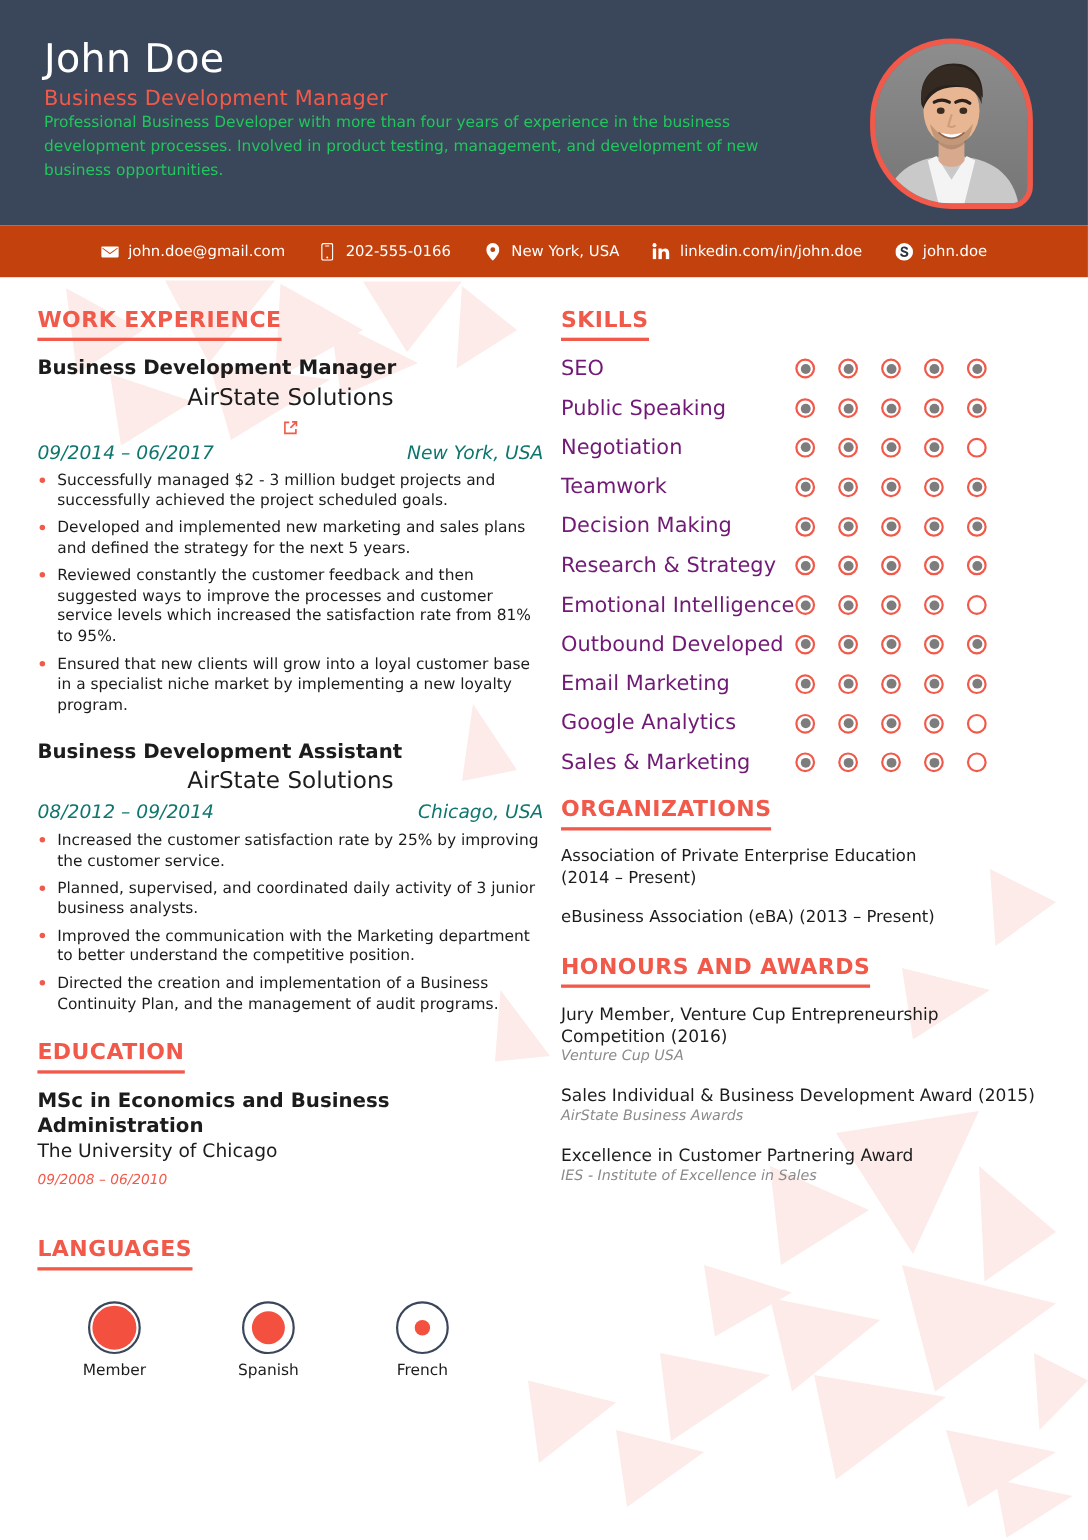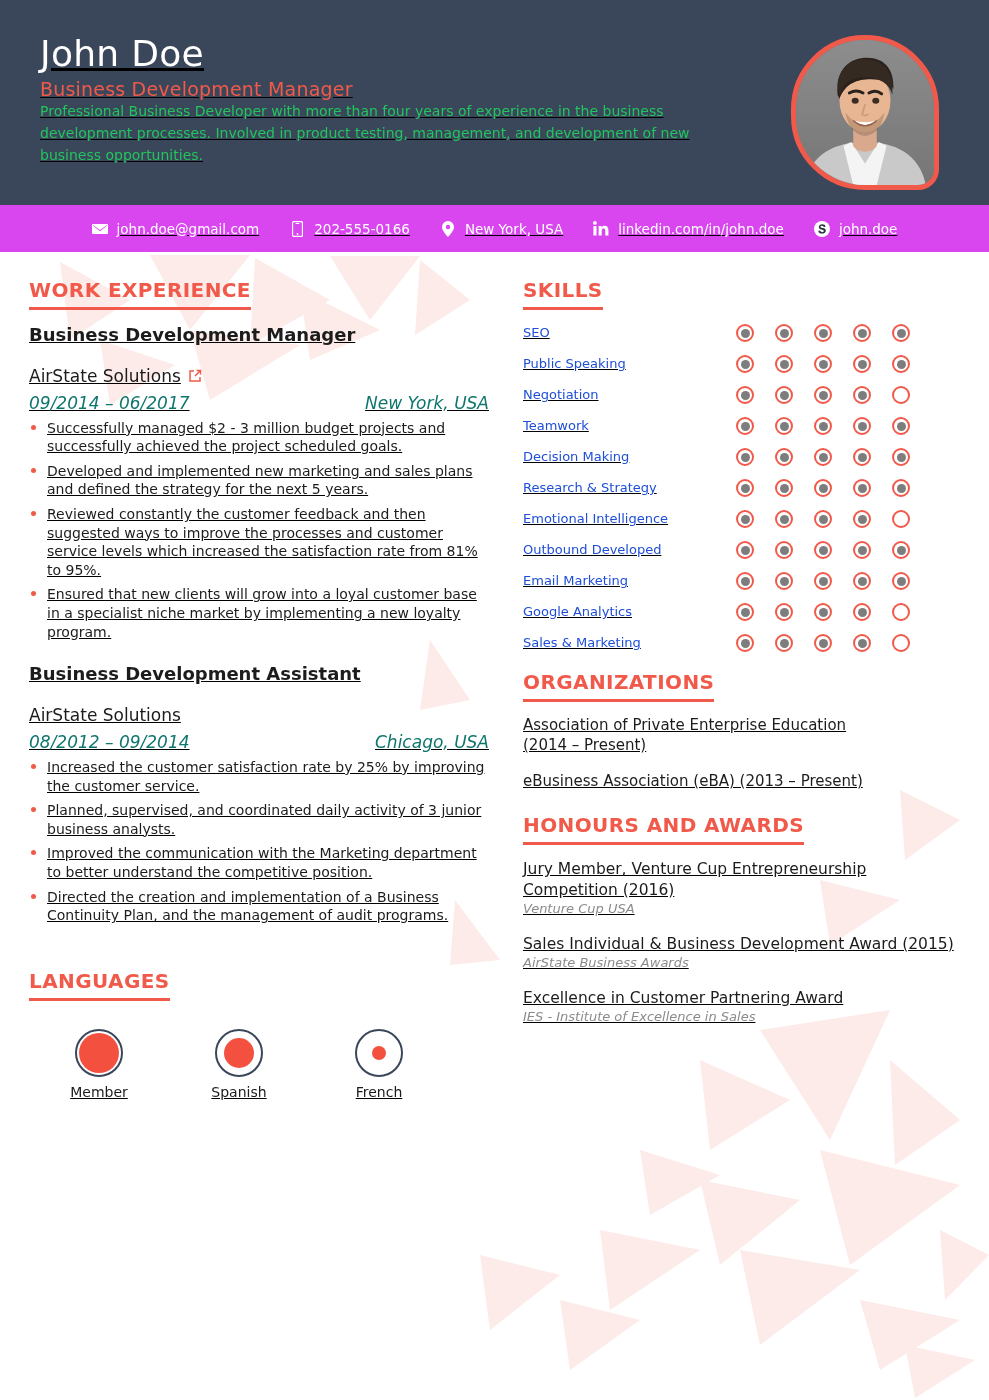--- a/index.html
+++ b/index.html
@@ -11,21 +11,20 @@
     background: #ffffff;
     font-family: "DejaVu Sans", "Liberation Sans", sans-serif;
   }
 
   .page {
     position: relative;
     width: 989px;
     height: 1400px;
     overflow: hidden;
     background: #ffffff;
-    text-decoration: underline;
   }
 
   
   .watermark {
     position: absolute;
     inset: 0;
     z-index: 0;
     pointer-events: none;
   }
 
@@ -79,21 +78,21 @@
     overflow: hidden;
     background: #7a7a7a;
     position: relative;
   }
   .photo-svg { display: block; width: 100%; height: 100%; }
 
   
   .contact-bar {
     position: relative;
     z-index: 3;
-    background: #d946ef;
+    background: #c2410c;
     height: 47px;
     display: flex;
     align-items: center;
     justify-content: center;
     gap: 30px;
     padding: 0 30px;
   }
   .contact-item {
     display: flex;
     align-items: center;
@@ -111,22 +110,21 @@
     color: #ffffff;
   }
   .contact-item .ic svg { display: block; }
 
   
   .body {
     position: relative;
     z-index: 2;
     display: flex;
     padding: 26px 34px 0 34px;
-    gap: 34px;
-    justify-content: center;
+    gap: 16px;
   }
   .col-left  { width: 460px; flex: 0 0 460px; }
   .col-right { width: 437px; flex: 0 0 437px; }
 
   
   .sec-head {
     display: inline-block;
     font-size: 20px;
     font-weight: 700;
     color: #f15a4a;
@@ -139,27 +137,28 @@
 
   
   .job { margin-bottom: 22px; }
   .job-role {
     font-size: 18px;
     font-weight: 700;
     color: #1c1c1c;
     line-height: 1.25;
   }
   .job-company {
-    font-size: 17px;
+    font-size: 21px;
     color: #1c1c1c;
     line-height: 1.3;
-    margin-top: 18px;
+    margin-top: 1px;
     display: flex;
     align-items: center;
     gap: 7px;
+    flex-direction: column;
   }
   .ext-link-icon { display: inline-flex; color: #f15a4a; }
   .job-meta {
     display: flex;
     justify-content: space-between;
     align-items: baseline;
     font-size: 17px;
     font-style: italic;
     color: #0f766e;
     margin-top: 6px;
@@ -235,22 +234,22 @@
   }
 
   
   .skill-row {
     display: flex;
     align-items: center;
     justify-content: space-between;
     margin-bottom: 13px;
   }
   .skill-name {
-    font-size: 13px;
-    color: #1d4ed8;
+    font-size: 19px;
+    color: #701a75;
     line-height: 1.2;
   }
   .skill-dots { display: flex; gap: 21px; padding-right: 50px; }
   .dot {
     width: 18px;
     height: 18px;
     border-radius: 50%;
     border: 2px solid #f15a4a;
     display: flex;
     align-items: center;
@@ -471,20 +470,28 @@
           </div>
           <ul class="bullets">
             <li>Increased the customer satisfaction rate by 25% by improving the customer service.</li>
             <li>Planned, supervised, and coordinated daily activity of 3 junior business analysts.</li>
             <li>Improved the communication with the Marketing department to better understand the competitive position.</li>
             <li>Directed the creation and implementation of a Business Continuity Plan, and the management of audit programs.</li>
           </ul>
         </div>
       </div>
 
+      <div class="sec" style="margin-top:20px">
+        <div class="sec-head">EDUCATION</div>
+        <div class="edu">
+          <div class="edu-degree">MSc in Economics and Business Administration</div>
+          <div class="edu-school">The University of Chicago</div>
+          <div class="edu-dates">09/2008 – 06/2010</div>
+        </div>
+      </div>
 
       <div class="sec" style="margin-top:44px">
         <div class="sec-head">LANGUAGES</div>
         <div class="lang-row">
 
           <div class="lang-item">
             <div class="lang-ring">
               <span class="lang-fill" style="width:40px;height:40px"></span>
             </div>
             <div class="lang-label">Member</div>

